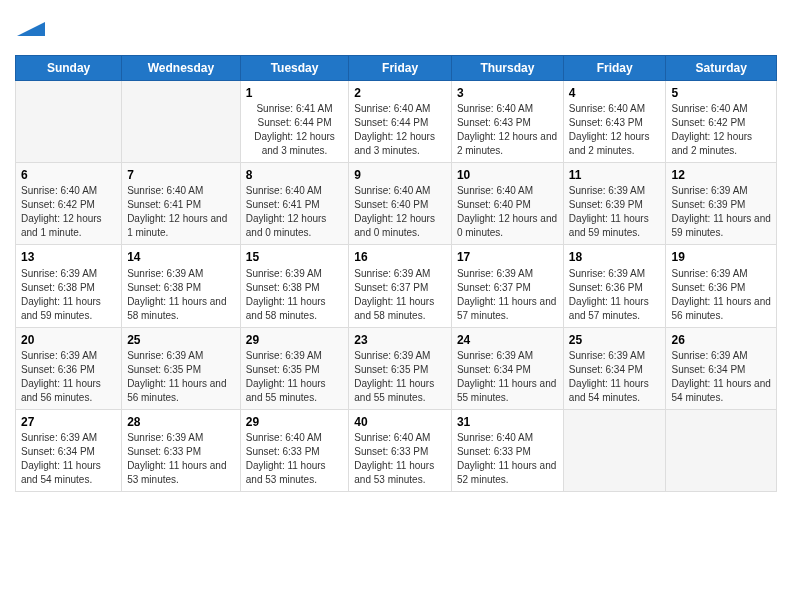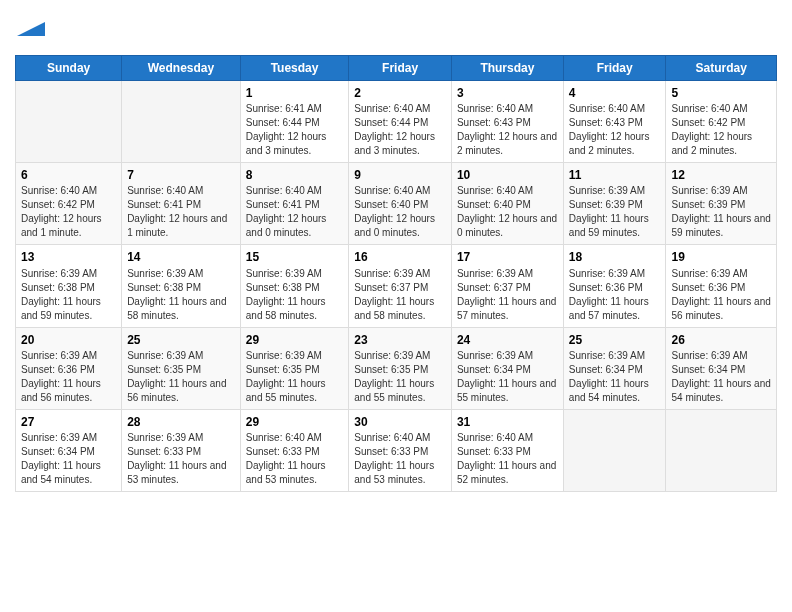--- a/index.html
+++ b/index.html
@@ -126,21 +126,21 @@
           <th>Friday</th>
           <th>Saturday</th>
         </tr>
     </thead>
     <tbody id="calendar-body">
     <tr>
           <td class="empty-cell"></td>
           <td class="empty-cell"></td>
           <td>
             <span class="day-num">1</span>
-            <div class="day-info" style="white-space: pre-line;">Sunrise: 6:41 AM
+            <div class="day-info" style="white-space: pre-line; text-align: center;">Sunrise: 6:41 AM
 Sunset: 6:44 PM
 Daylight: 12 hours and 3 minutes.</div>
           </td>
           <td>
             <span class="day-num">2</span>
             <div class="day-info" style="white-space: pre-line;">Sunrise: 6:40 AM
 Sunset: 6:44 PM
 Daylight: 12 hours and 3 minutes.</div>
           </td>
           <td>
@@ -307,21 +307,21 @@
 Sunset: 6:33 PM
 Daylight: 11 hours and 53 minutes.</div>
           </td>
           <td>
             <span class="day-num">29</span>
             <div class="day-info" style="white-space: pre-line;">Sunrise: 6:40 AM
 Sunset: 6:33 PM
 Daylight: 11 hours and 53 minutes.</div>
           </td>
           <td>
-            <span class="day-num">30</span>
+            <span class="day-num">40</span>
             <div class="day-info" style="white-space: pre-line;">Sunrise: 6:40 AM
 Sunset: 6:33 PM
 Daylight: 11 hours and 53 minutes.</div>
           </td>
           <td>
             <span class="day-num">31</span>
             <div class="day-info" style="white-space: pre-line;">Sunrise: 6:40 AM
 Sunset: 6:33 PM
 Daylight: 11 hours and 52 minutes.</div>
           </td>

